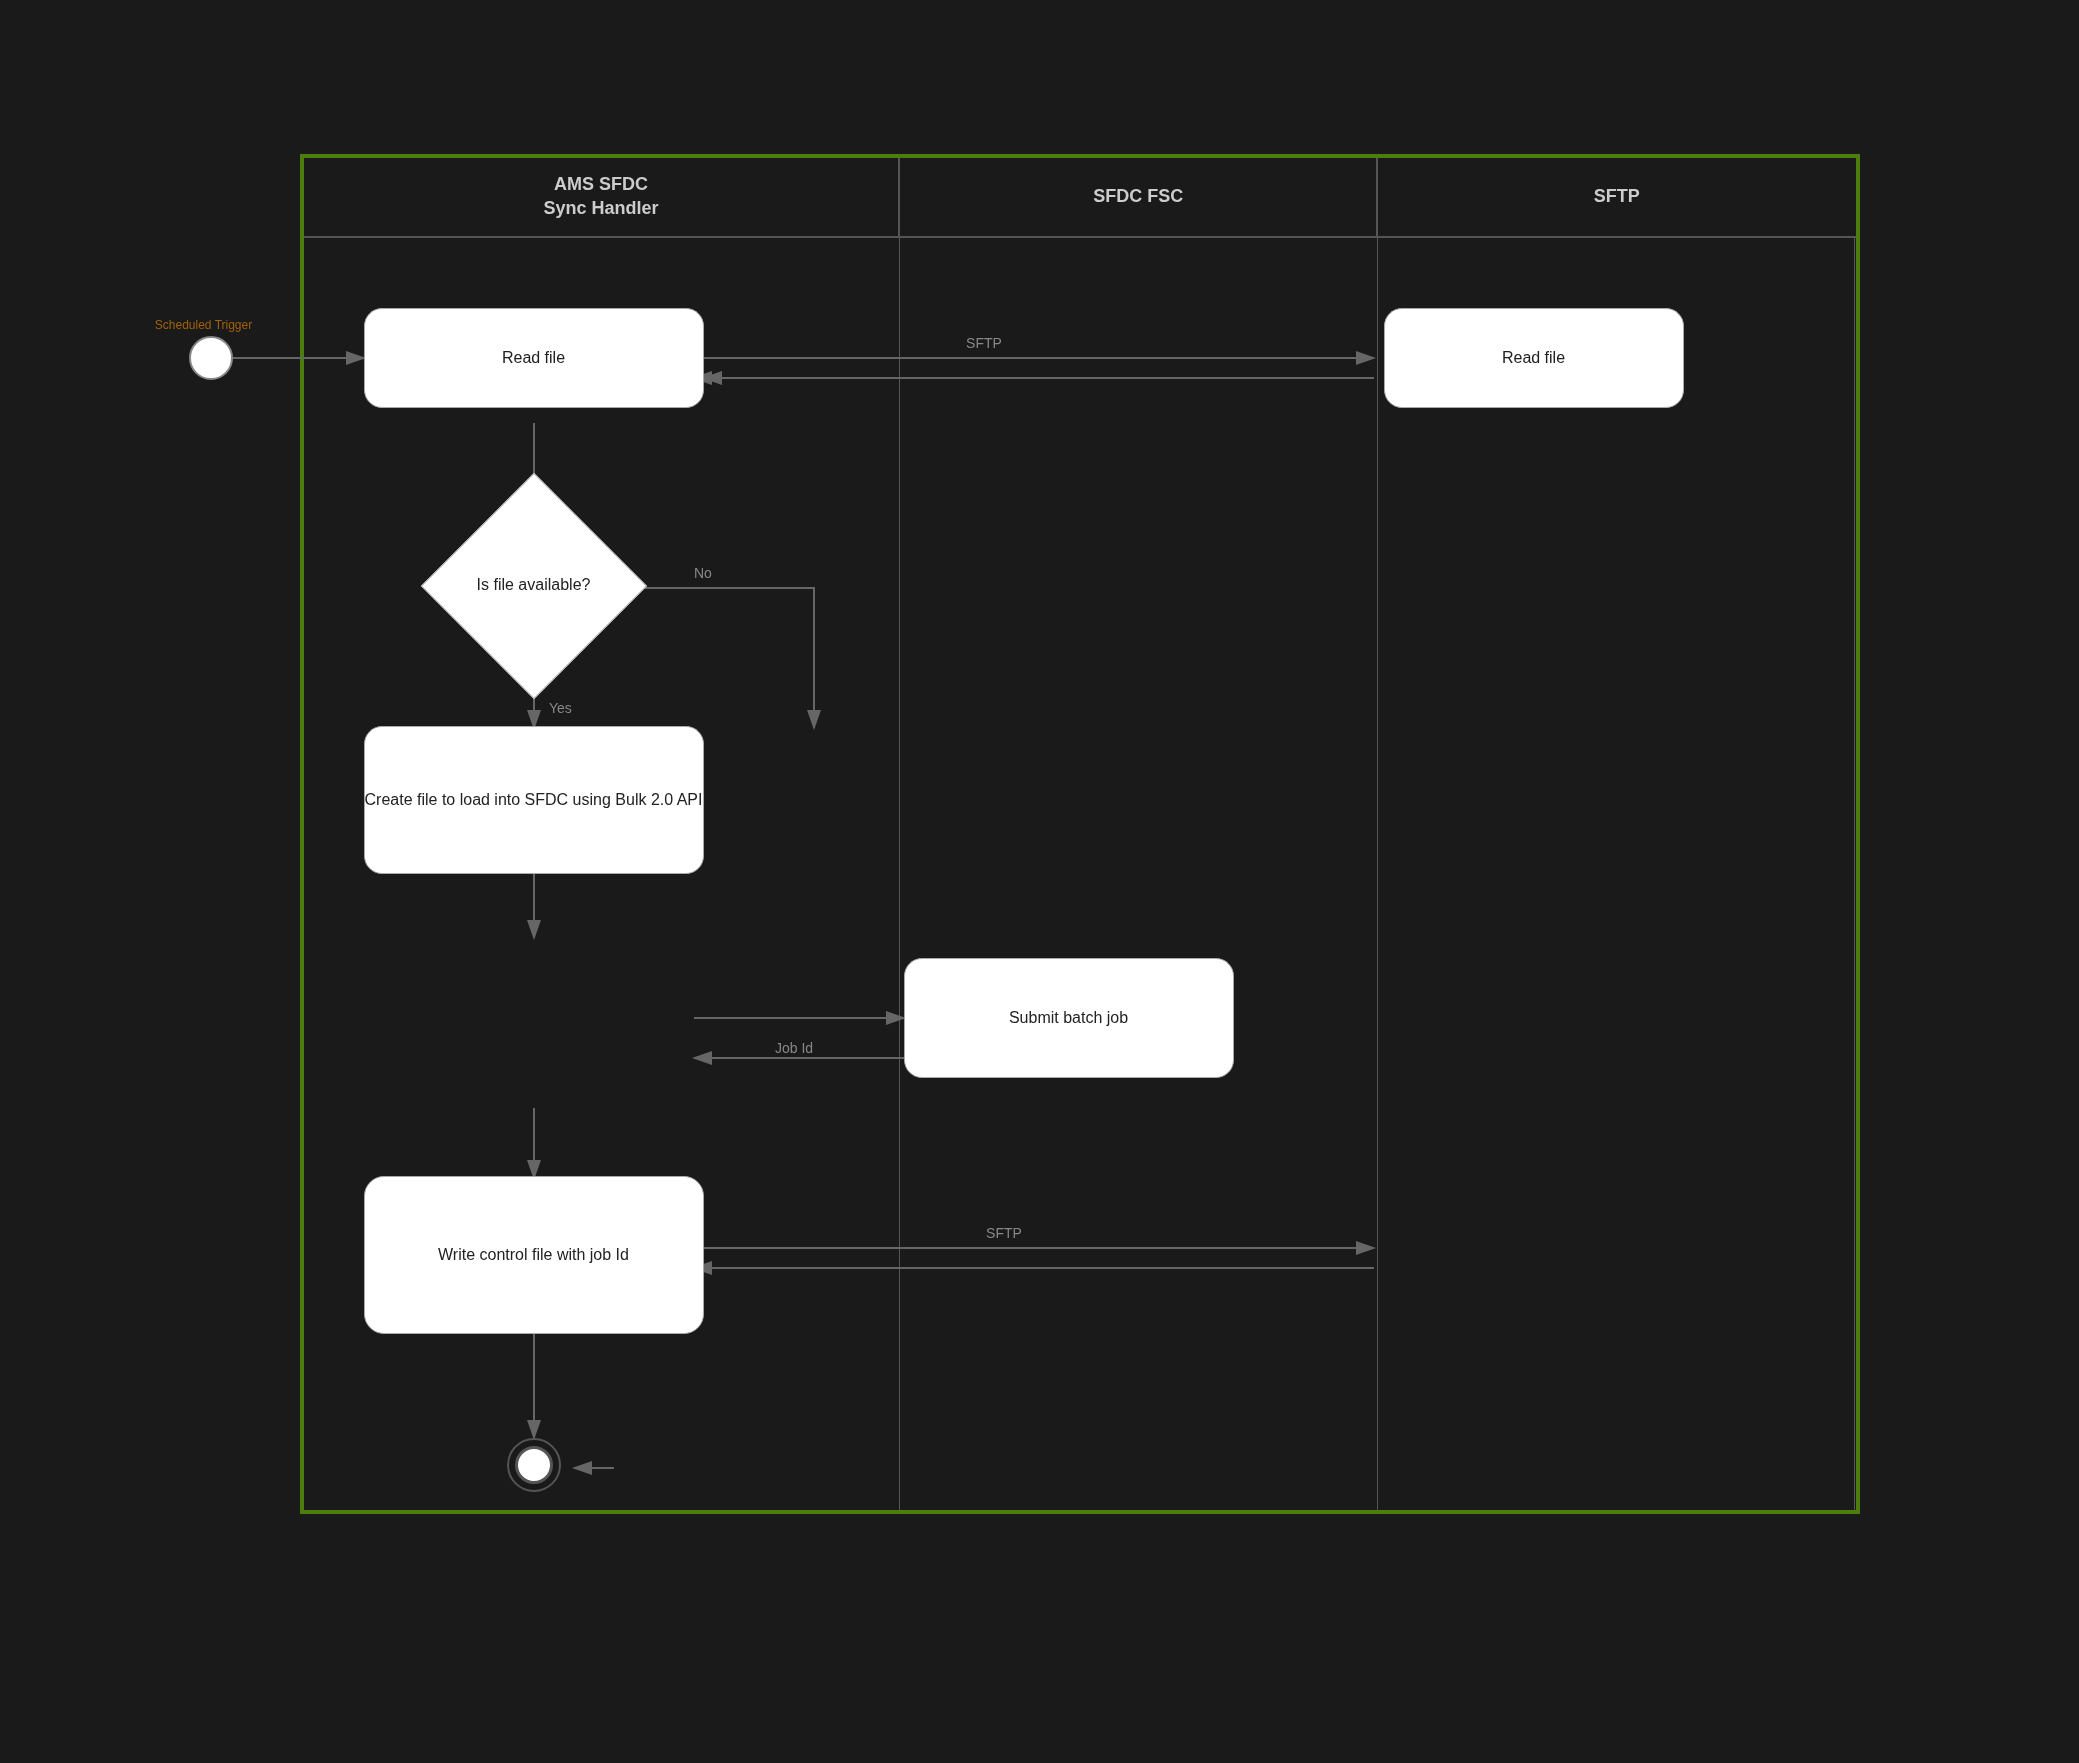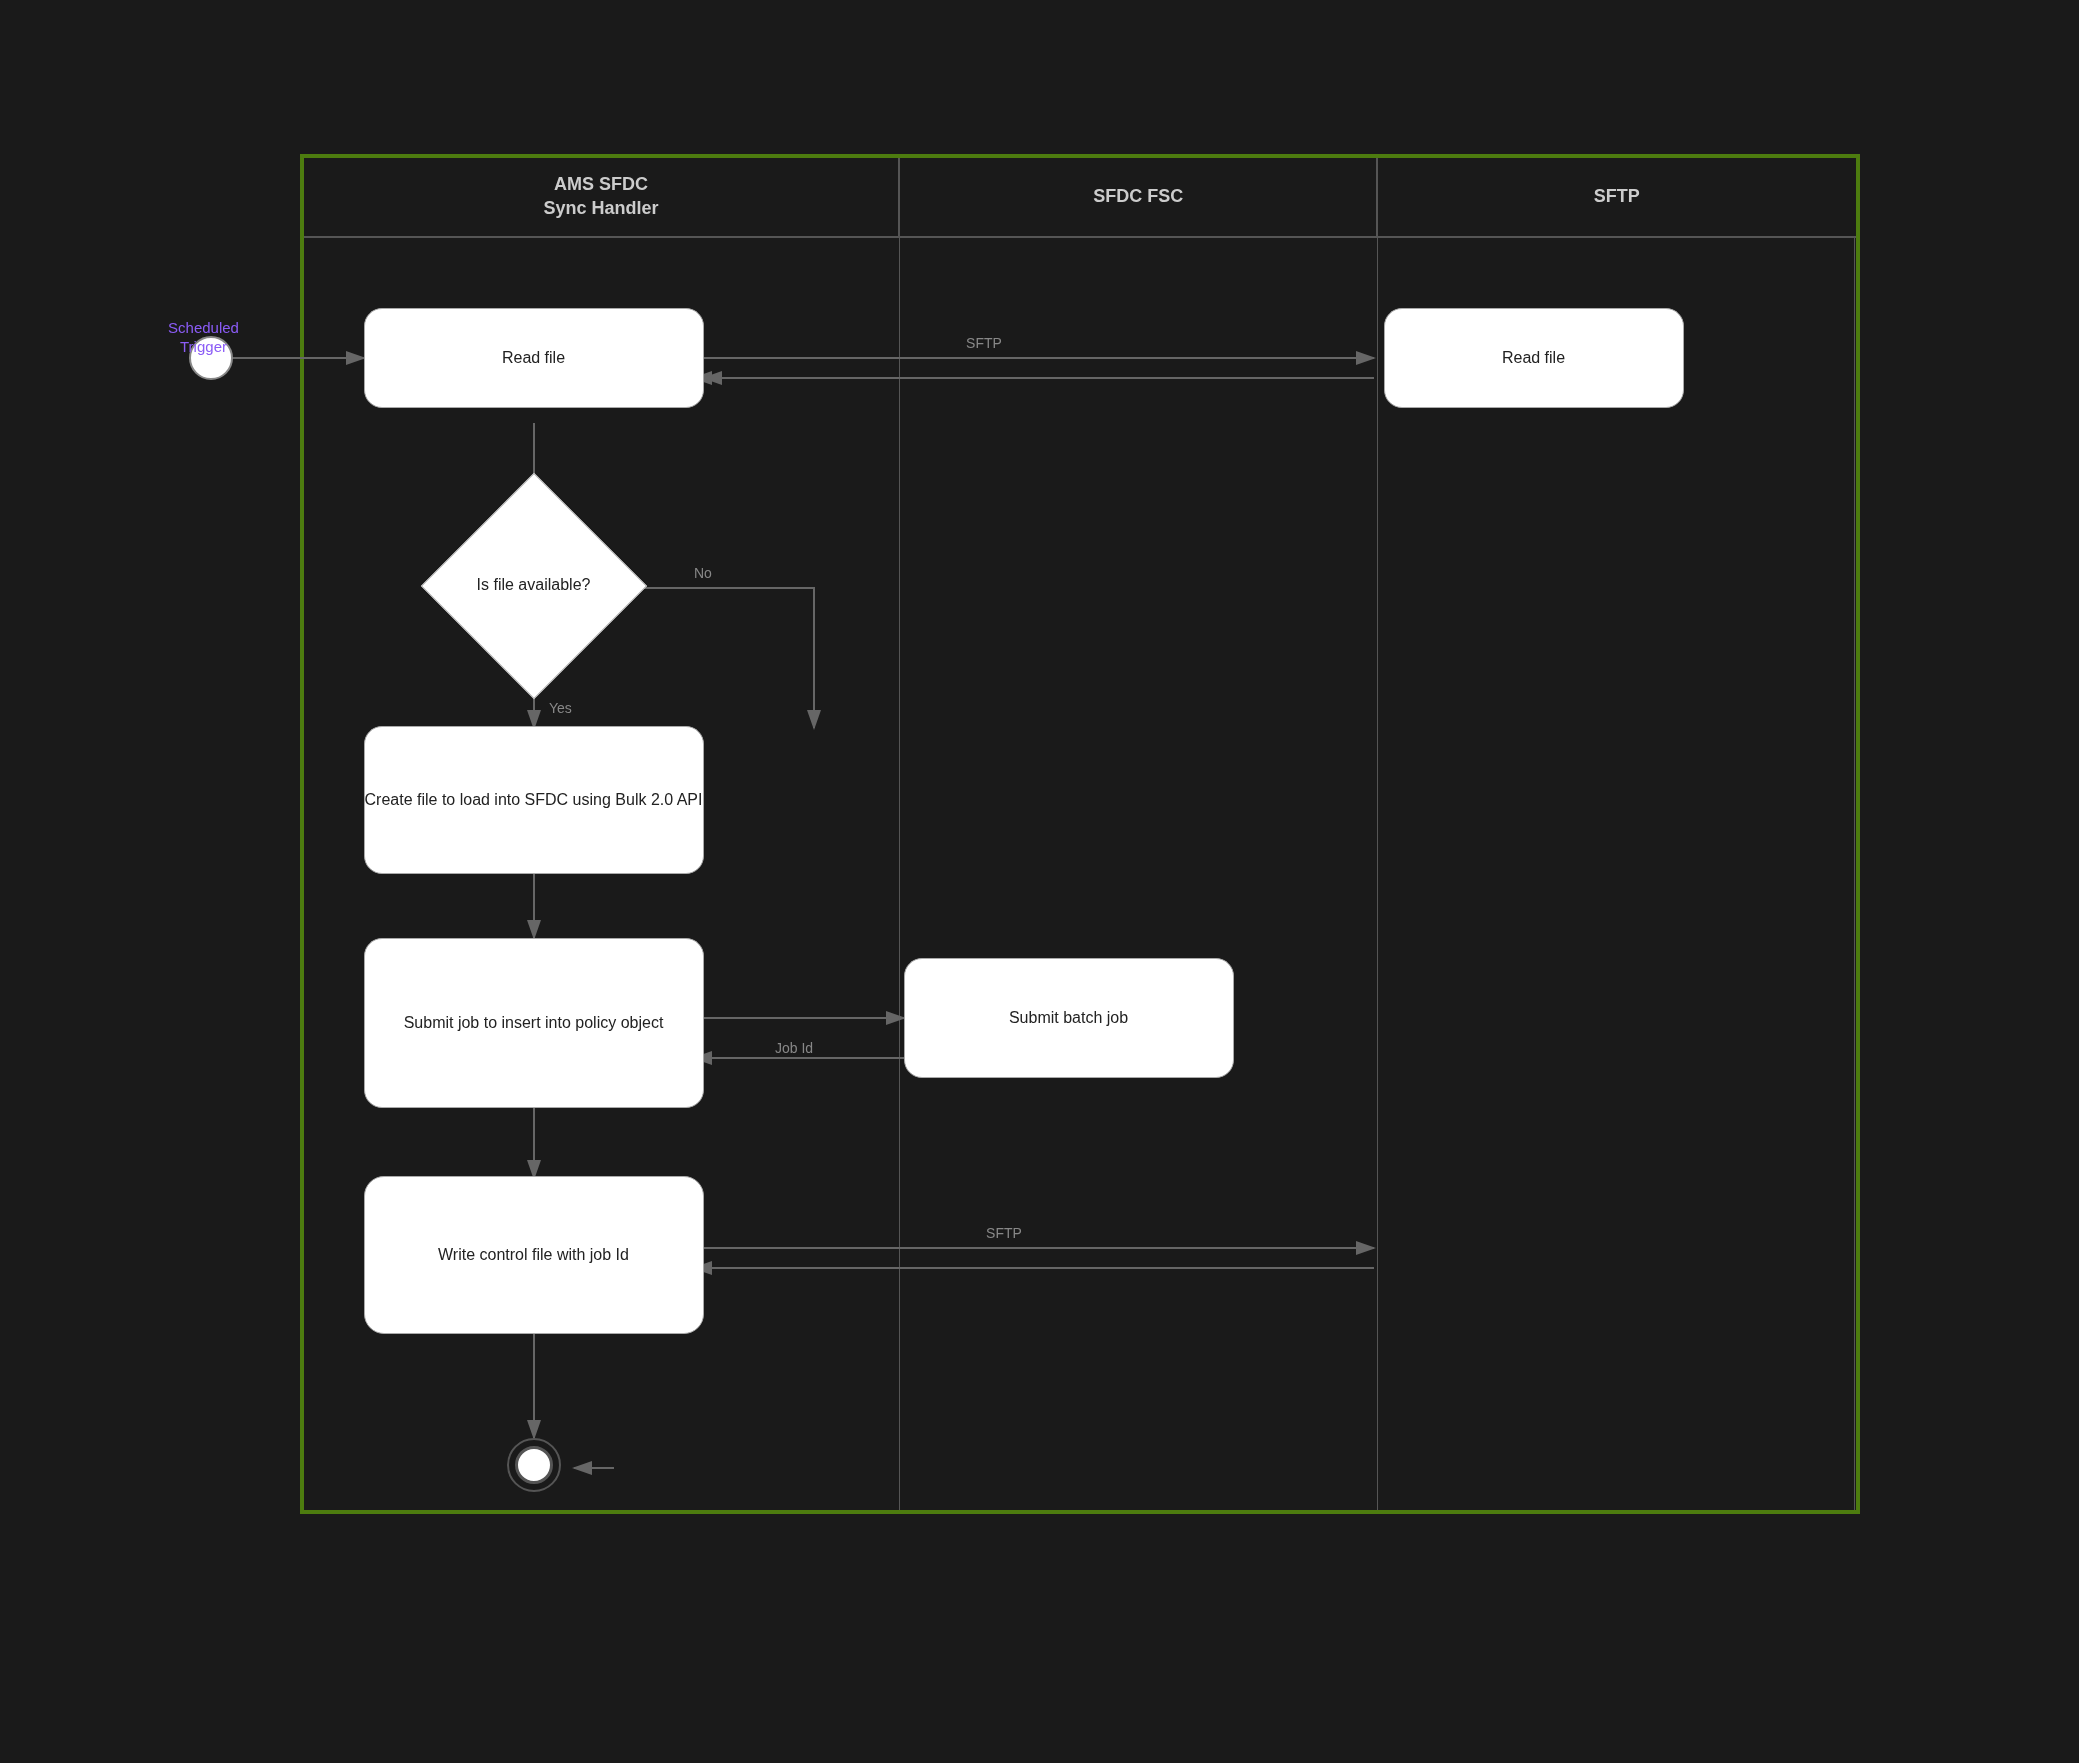--- a/index.html
+++ b/index.html
@@ -161,22 +161,22 @@
     }
     .arrow-label {
       fill: #888;
       font-size: 14px;
       font-family: Arial, sans-serif;
     }
 
     
     .trigger-label {
       position: absolute;
-      color: #8b5cf6;
-      font-size: 15px;
+      color: #a16207;
+      font-size: 12px;
       text-align: center;
       line-height: 1.3;
     }
   </style>
 </head>
 <body>
 
 <div class="diagram-wrapper">
   <div class="diagram-container">
 
@@ -261,25 +261,20 @@
           <span class="diamond-text">Is file
 available?</span>
         </div>
 
         <div class="shape rounded-rect" style="left:60px; top:488px; width:340px; height:148px;">
           <span>Create file to load
 into SFDC using
 Bulk 2.0 API</span>
         </div>
 
-        <div class="shape rounded-rect" style="left:60px; top:700px; width:340px; height:170px;">
-          <span>Submit job to
-insert into policy
-object</span>
-        </div>
 
         <div class="shape rounded-rect" style="left:60px; top:938px; width:340px; height:158px;border-radius:20px;">
           <span>Write control file
 with job Id</span>
         </div>
 
         <div class="shape rounded-rect" style="left:600px; top:720px; width:330px; height:120px;">
           <span>Submit batch job</span>
         </div>
 

